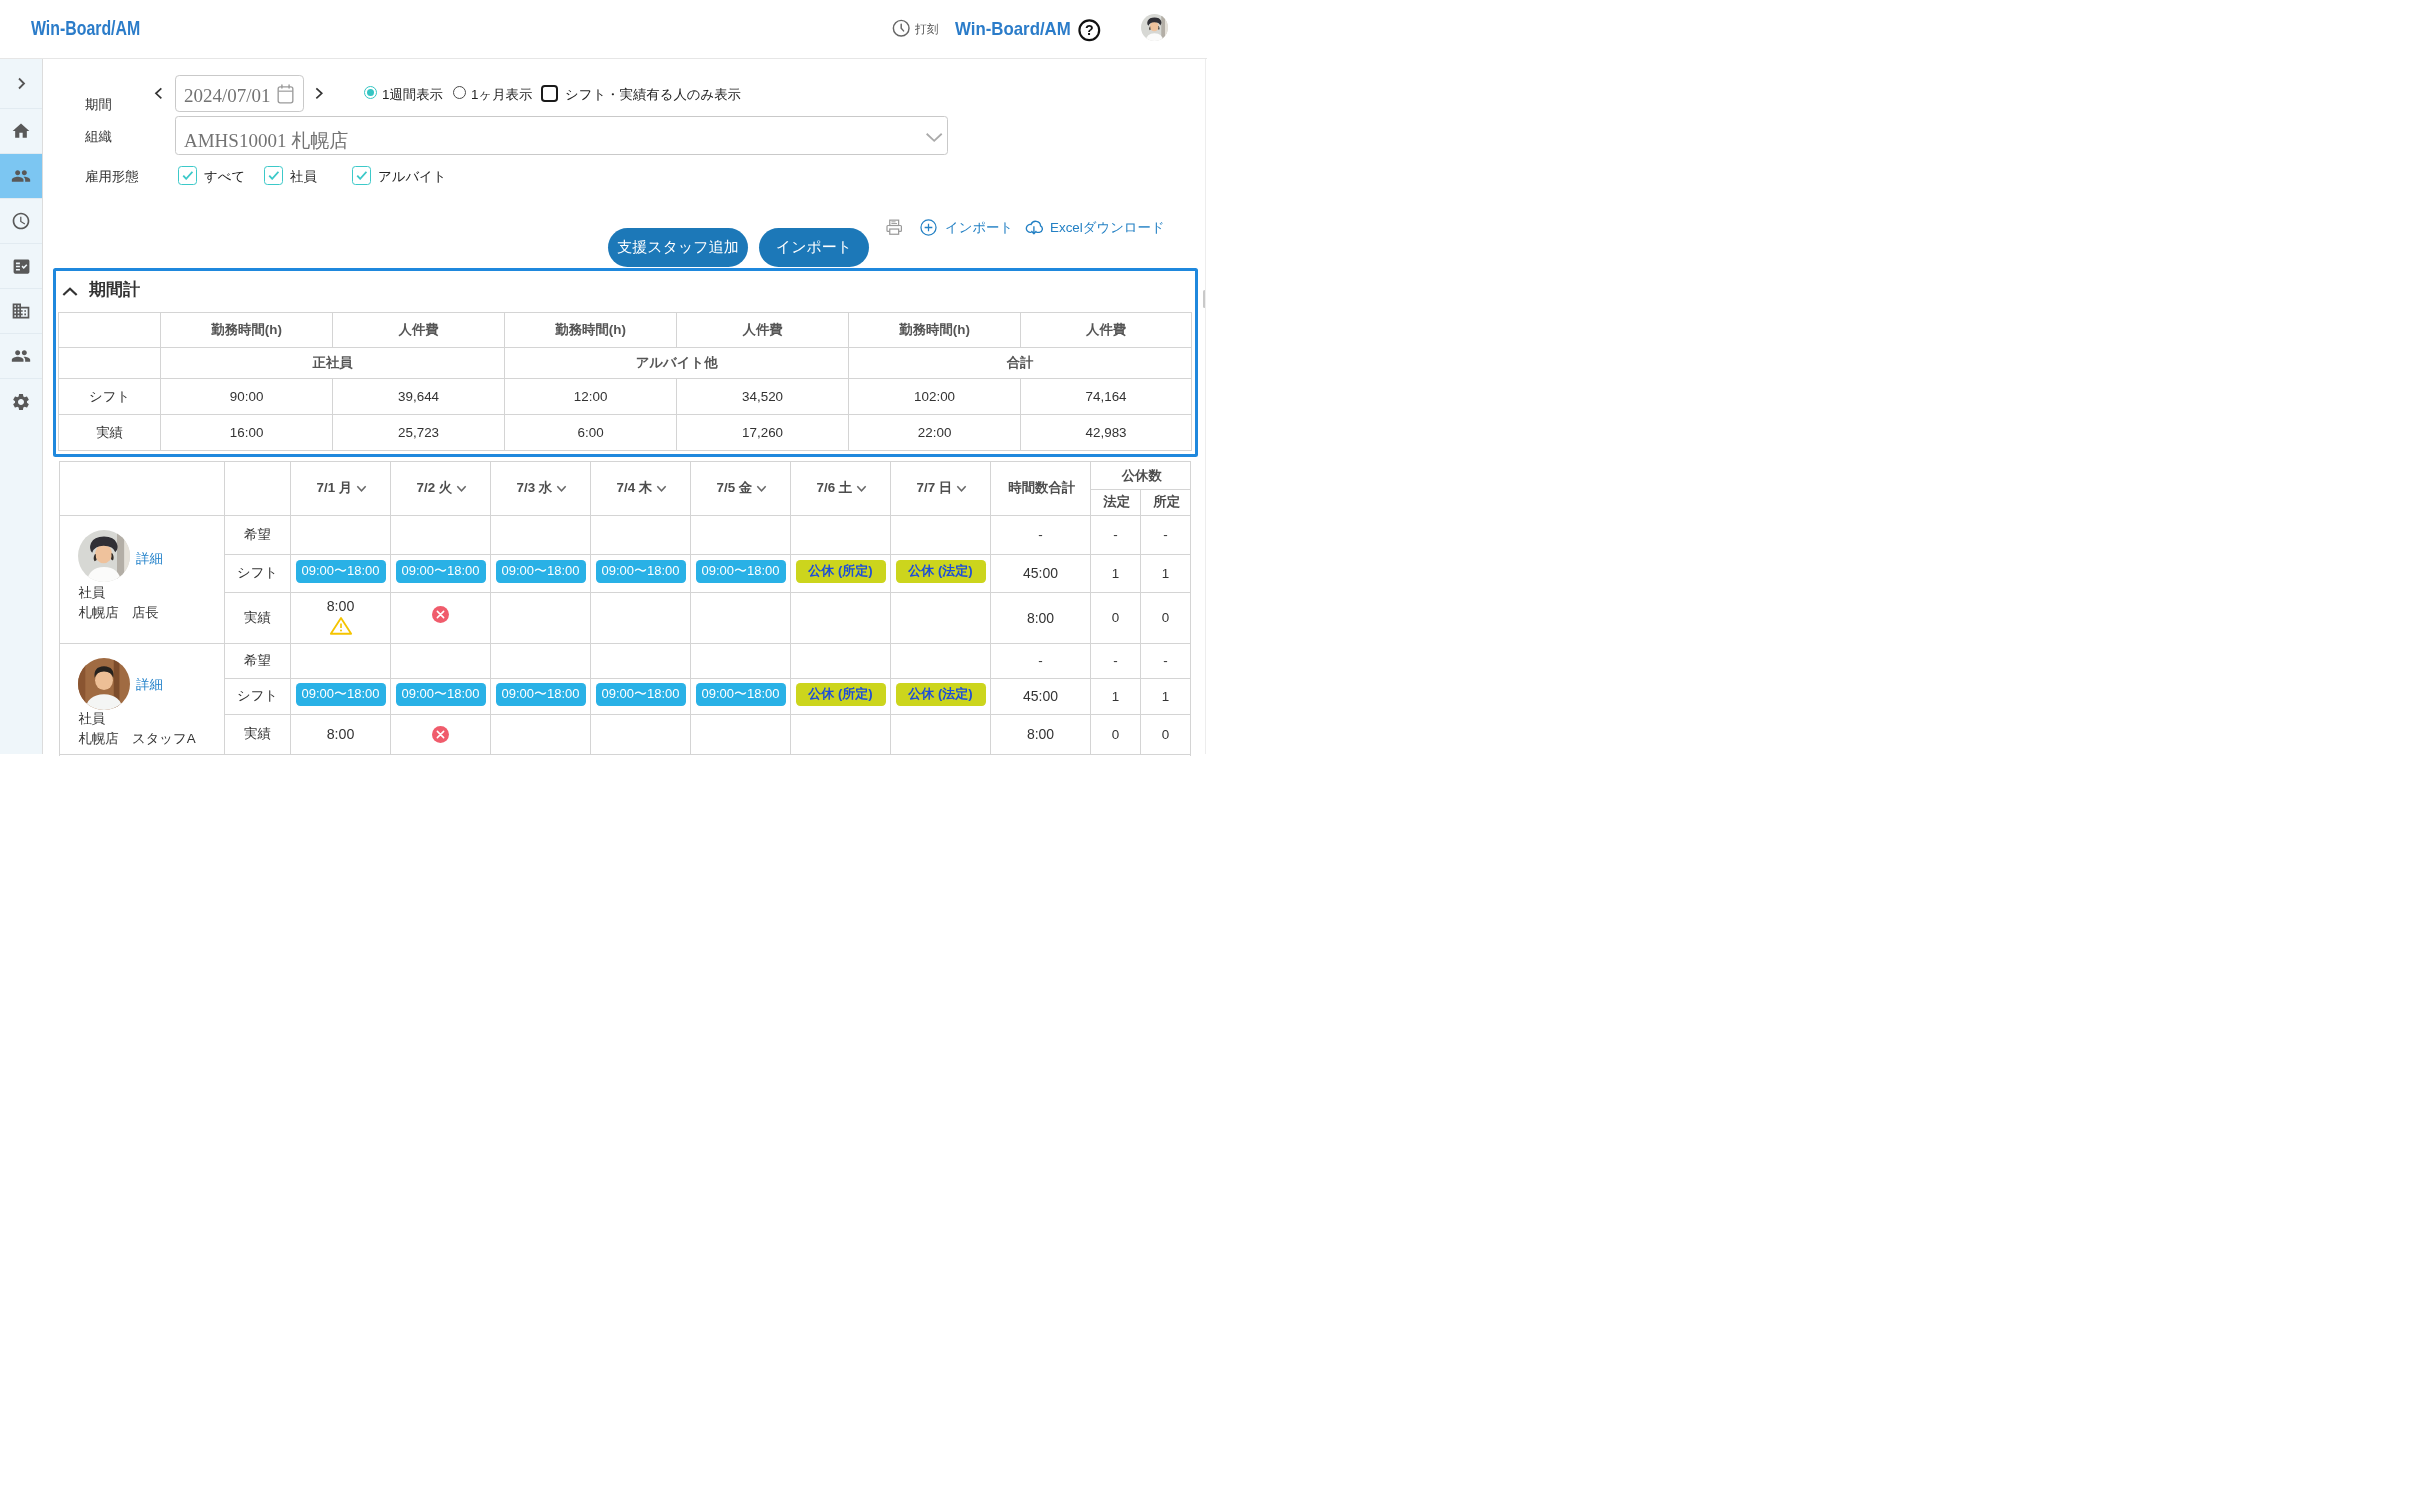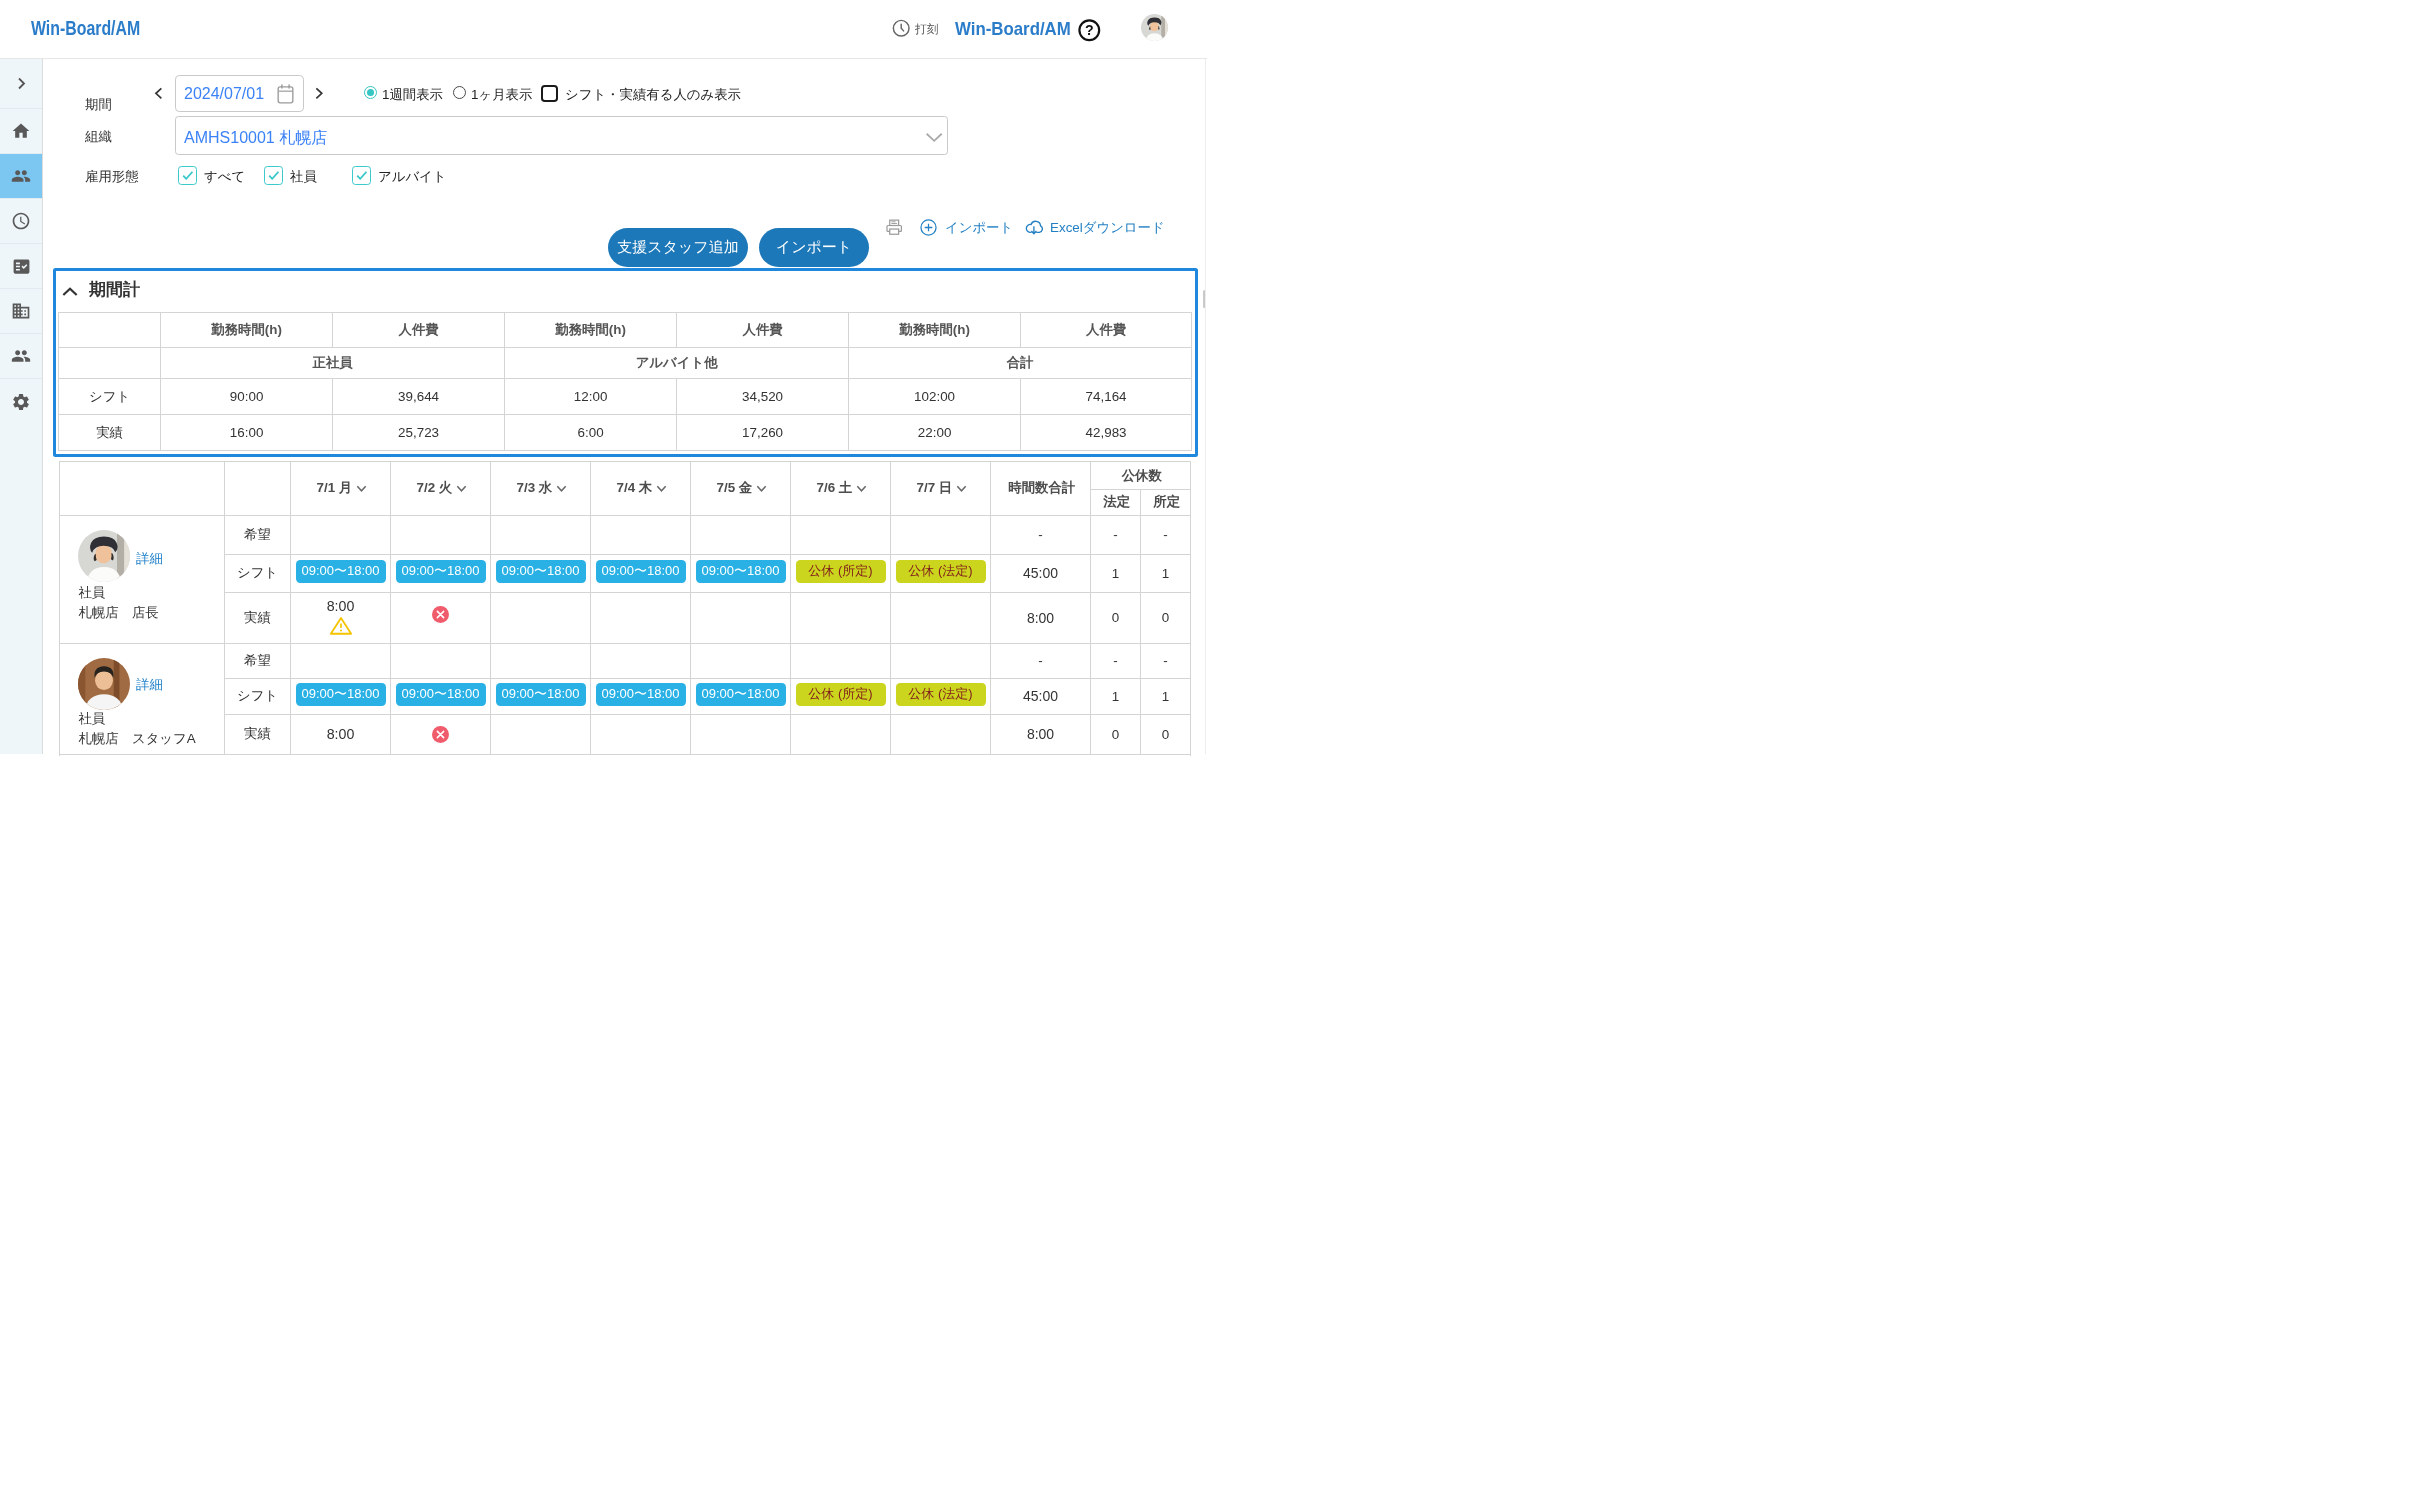--- a/index.html
+++ b/index.html
@@ -24,21 +24,21 @@
   .scell { width:42px; height:45px; display:flex; align-items:center; justify-content:center;
     border-bottom:0.8px solid #e2ebf1; }
   .scell.first { height:50px; }
   .scell.active { background:#7cc6f2; }
   .scell.last { border-bottom:none; }
   .sico { fill:#595959; }
   
   .flabel { position:absolute; left:85px; font-size:13.4px; color:#333; }
   .chev { stroke:#333; stroke-width:2; fill:none; }
   .inbox { position:absolute; border:0.8px solid #c9c9c9; border-radius:3.4px; background:#fff; }
-  .intext { font-size:16px; color:#3b82f6; }
+  .intext { font-size:19px; color:#737373;font-family:Liberation Serif, serif; }
   .radio { position:absolute; width:13.4px; height:13.4px; border-radius:50%; }
   .r-on { border:1.3px solid #35c5c3; }
   .r-on::after { content:""; position:absolute; left:1.7px; top:1.7px; width:7.5px; height:7.5px;
     border-radius:50%; background:#35c5c3; }
   .r-off { border:1.3px solid #4a4a4a; }
   .ftext { position:absolute; font-size:13.4px; color:#222; }
   .bcheck { position:absolute; width:17px; height:17px; border:2.2px solid #1a1a1a; border-radius:3.8px; }
   .tcheck { position:absolute; width:19px; height:19px; border:1.7px solid #3cc9c9; border-radius:3.4px;
     display:flex; align-items:center; justify-content:center; }
   
@@ -53,21 +53,21 @@
     padding:0; }
   table.sum .hd { font-weight:bold; color:#555; }
   
   table.mt { position:absolute; left:59px; top:461px; border-collapse:collapse; table-layout:fixed; }
   table.mt td { border:0.8px solid #d4d4d4; text-align:center; font-size:13.4px; color:#333; padding:0;
     vertical-align:middle; }
   table.mt td.hd { font-weight:bold; color:#4d4d4d; padding-left:2.5px; }
   .empcell { position:relative; }
   .badge { position:relative; top:-1.7px; display:inline-block; width:90px; height:22.6px; line-height:22.6px; border-radius:4.2px;
     background:#29b1e6; color:#fff; font-size:13px; text-align:center; }
-  .badge.off { background:#ccd51d; color:#7f1d1d; }
+  .badge.off { background:#ccd51d; color:#1d4ed8;font-weight:bold; }
   .detail { color:#1e7fc9; }
   .thumb { position:absolute; left:1203px; top:290px; width:3.4px; height:18.4px; border-radius:1.7px;
     background:#c9c9c9; }
 </style>
 </head>
 <body>
 
 <div class="hdr">
   <div class="logo" id="logoL">Win-Board/AM</div>
   <div class="hclock" style="left:892px; top:19px;">

